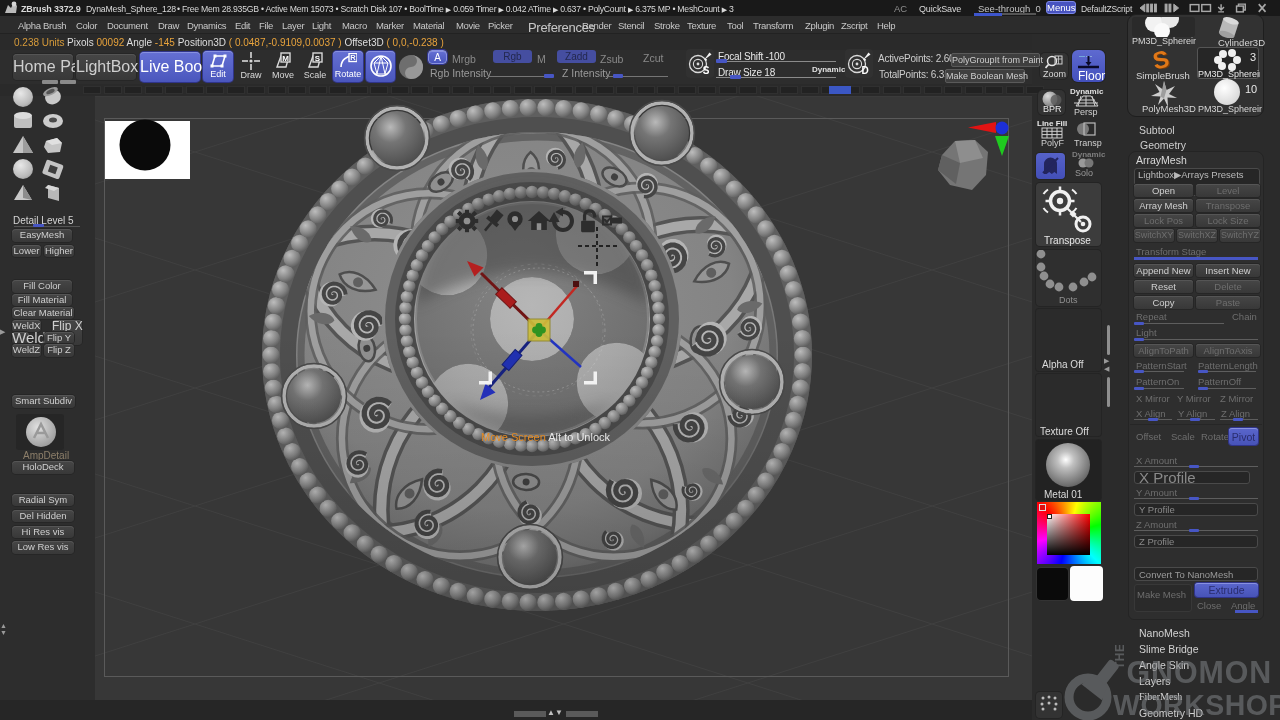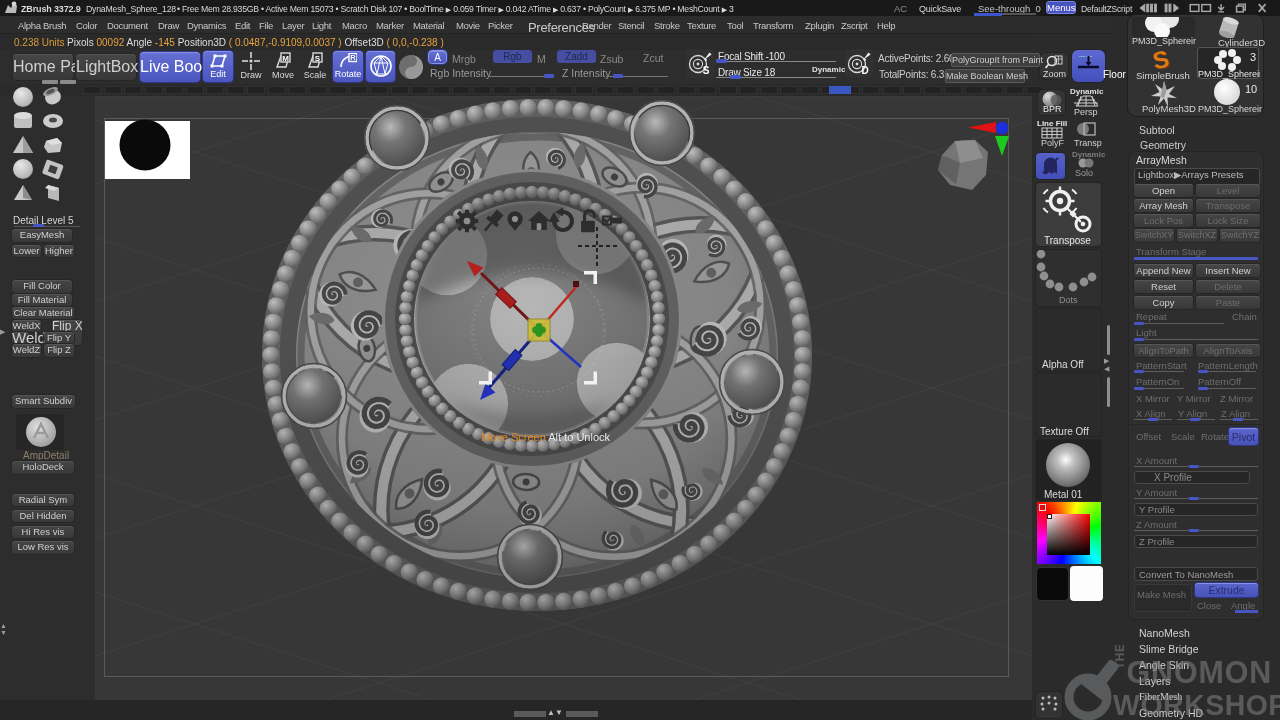--- a/index.html
+++ b/index.html
@@ -872,21 +872,21 @@
   </svg>
 <div class="lbl" style="z-index:7;left:1043px;top:69px;font-size:9px;color:#d8d8d8;">Zoom</div>
 <div class="abs" style="z-index:6;left:1072px;top:50px;width:33px;height:32px;background:linear-gradient(#5e6ad0,#4350bc);border-radius:6px;box-shadow:0 0 0 1px #242424;"></div>
 <svg class="abs" style="z-index:7;left:1076px;top:52px" width="25" height="18" viewBox="0 0 25 18">
     <text x="3" y="6" font-size="6" fill="#9fe">—</text>
     <text x="10" y="6" font-size="6" fill="#cfe">—</text>
     <line x1="12.5" y1="4" x2="12.5" y2="12" stroke="#0a0a2a" stroke-width="2"></line>
     <polygon points="9.5,10 15.5,10 12.5,14" fill="#0a0a2a"></polygon>
     <line x1="2" y1="15" x2="23" y2="15" stroke="#0a0a2a" stroke-width="2.5"></line>
   </svg>
-<div class="lbl" style="z-index:7;left:1103px;top:69px;font-size:10px;color:#fff;">Floor</div>
+<div class="lbl" style="z-index:7;left:1078px;top:69px;font-size:12px;color:#fff;">Floor</div>
 <div class="abs" style="z-index:6;left:1038px;top:90px;width:27px;height:25px;background:#333;border-radius:5px;box-shadow:0 0 0 1px #242424;"></div>
 <svg class="abs" style="z-index:7;left:1041px;top:91px" width="21" height="16" viewBox="0 0 21 16">
     <circle cx="9" cy="8" r="7.5" fill="url(#lg3)"></circle>
     <defs>
       <radialGradient id="lg3" cx="0.35" cy="0.3" r="0.9">
         <stop offset="0" stop-color="#ddd"></stop>
         <stop offset="1" stop-color="#666"></stop>
       </radialGradient>
     </defs>
     <circle cx="15" cy="9" r="5.5" fill="#5b5b5b" opacity="0.8"></circle>
@@ -1086,21 +1086,21 @@
 <div class="sld" style="z-index:7;left:1220px;top:419px;width:38px;background:#5e5e5e"></div>
 <div class="thumb" style="z-index:8;left:1233px;top:417.5px;width:10px;height:3.5px;background:#4756c4"></div>
 <div class="abs" style="z-index:7;left:1130px;top:424px;width:132px;height:1px;background:#262626"></div>
 <div class="lbl" style="z-index:7;left:1136px;top:431px;font-size:9.5px;color:#6e6e6e">Offset</div>
 <div class="lbl" style="z-index:7;left:1171px;top:431px;font-size:9.5px;color:#6e6e6e">Scale</div>
 <div class="lbl" style="z-index:7;left:1201px;top:431px;font-size:9.5px;color:#6e6e6e">Rotate</div>
 <div class="btn blue" style="z-index:7;left:1229px;top:428px;width:29px;height:17px;line-height:18px;font-size:10.5px;border-radius:3px;background:linear-gradient(#5a66cc,#4753b8);color:#2a2d6e">Pivot</div>
 <div class="lbl" style="z-index:7;left:1136px;top:455px;font-size:9.5px;color:#6e6e6e">X Amount</div>
 <div class="sld" style="z-index:7;left:1134px;top:466px;width:124px;background:#5e5e5e"></div>
 <div class="thumb" style="z-index:8;left:1189px;top:464.5px;width:10px;height:3.5px;background:#4756c4"></div>
-<div class="inset" style="z-index:7;left:1134px;top:471px;width:116px;height:13px;line-height:12px;padding-left:19px;color:#8a8a8a;font-size:10px">X Profile</div>
+<div class="inset" style="z-index:7;left:1134px;top:471px;width:116px;height:13px;line-height:12px;padding-left:4px;color:#8a8a8a;font-size:15px">X Profile</div>
 <div class="lbl" style="z-index:7;left:1136px;top:487px;font-size:9.5px;color:#6e6e6e">Y Amount</div>
 <div class="sld" style="z-index:7;left:1134px;top:498px;width:124px;background:#5e5e5e"></div>
 <div class="thumb" style="z-index:8;left:1189px;top:496.5px;width:10px;height:3.5px;background:#4756c4"></div>
 <div class="inset" style="z-index:7;left:1134px;top:503px;width:124px;height:13px;line-height:12px;padding-left:4px;color:#8a8a8a;font-size:9.5px">Y Profile</div>
 <div class="lbl" style="z-index:7;left:1136px;top:519px;font-size:9.5px;color:#6e6e6e">Z Amount</div>
 <div class="sld" style="z-index:7;left:1134px;top:530px;width:124px;background:#5e5e5e"></div>
 <div class="thumb" style="z-index:8;left:1189px;top:528.5px;width:10px;height:3.5px;background:#4756c4"></div>
 <div class="inset" style="z-index:7;left:1134px;top:535px;width:124px;height:13px;line-height:12px;padding-left:4px;color:#8a8a8a;font-size:9.5px">Z Profile</div>
 <div class="inset" style="z-index:7;left:1134px;top:567px;width:124px;height:14px;line-height:13px;padding-left:4px;color:#9a9a9a;font-size:9.5px">Convert To NanoMesh</div>
 <div class="abs" style="z-index:6;left:1134px;top:584px;width:58px;height:28px;background:#2a2a2a;border:1px solid #383838;border-radius:3px"></div>

